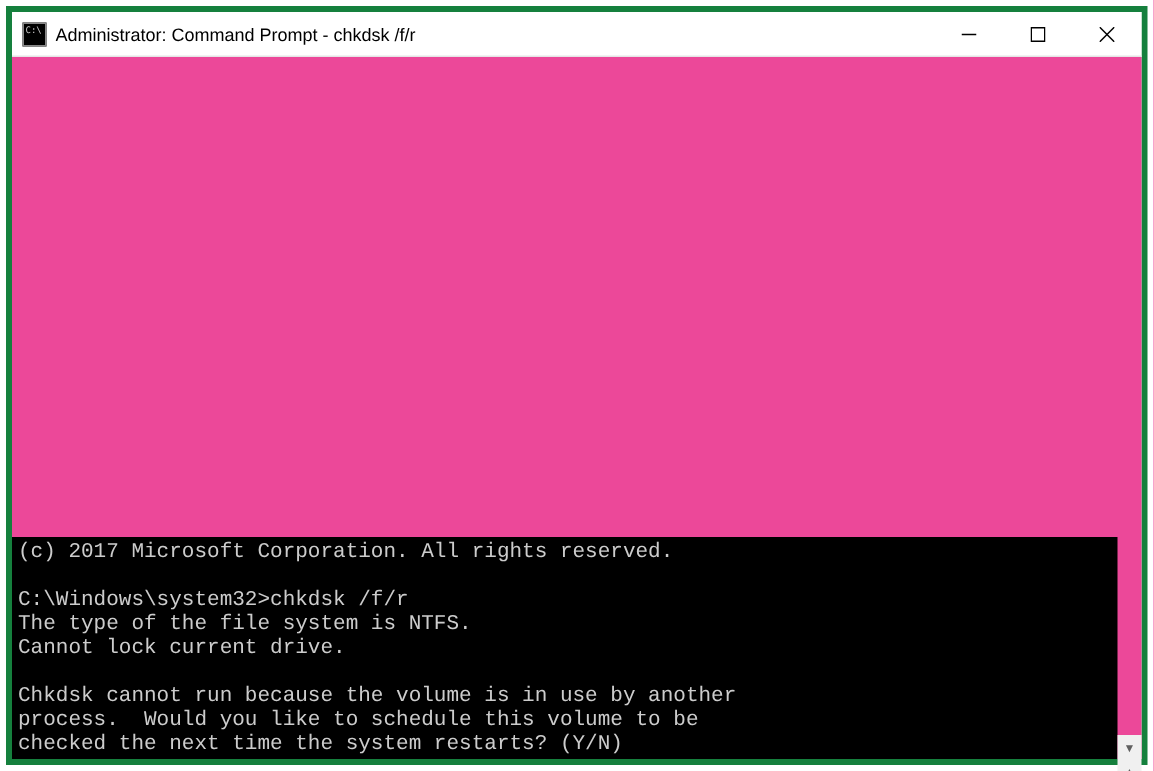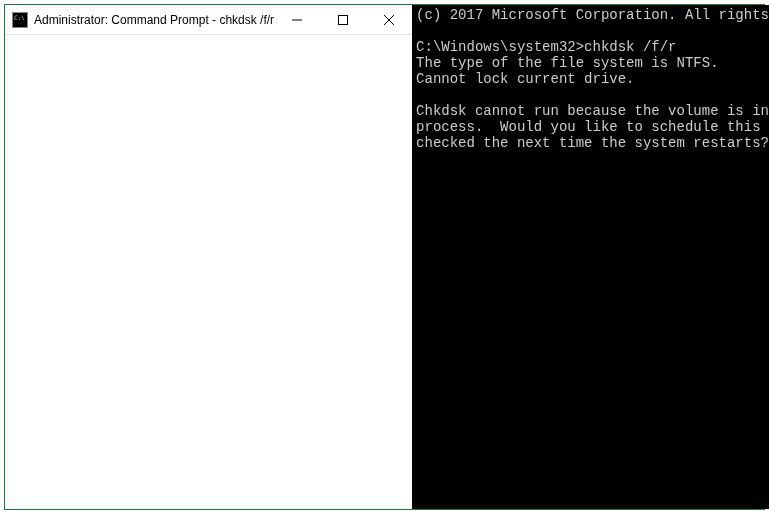--- a/index.html
+++ b/index.html
@@ -9,24 +9,24 @@
     width: 769px;
     height: 514px;
     overflow: hidden;
   }
   .window {
     position: absolute;
     left: 4px;
     top: 4px;
     width: 761px;
     height: 506px;
-    border: 1px solid #15803d;
+    border: 4px solid #15803d;
     background: #fff;
     display: flex;
-    flex-direction: row;
+    flex-direction: column;
   }
   .titlebar {
     height: 30px;
     background: #fff;
     display: flex;
     align-items: center;
     border-bottom: 1px solid #e5e5e5;
   }
   .titlebar-icon {
     width: 16px;
@@ -71,20 +71,21 @@
     font-size: 10px;
     color: #000;
   }
   .win-btn svg { width: 10px; height: 10px; stroke: currentColor; }
 
   .console-wrap {
     flex: 1;
     display: flex;
     background: #ec4899;
     position: relative;
+    align-items: flex-end;
   }
   .console {
     flex: 1;
     background: #000;
     color: #cccccc;
     font-family: Consolas, "Courier New", monospace;
     font-size: 14px;
     line-height: 16px;
     padding: 2px 4px;
     white-space: pre;

